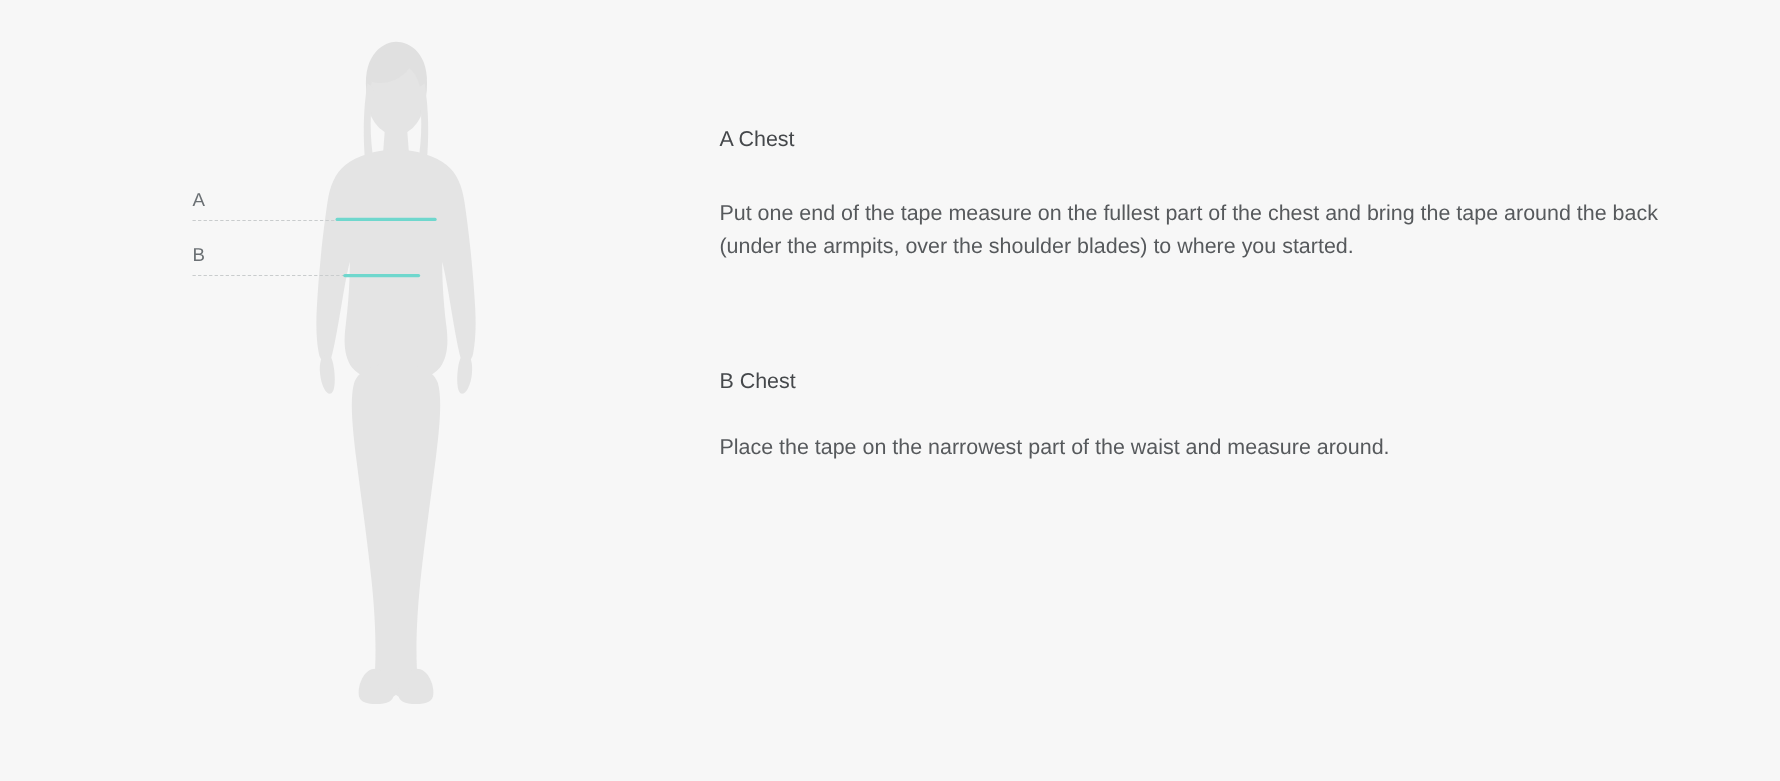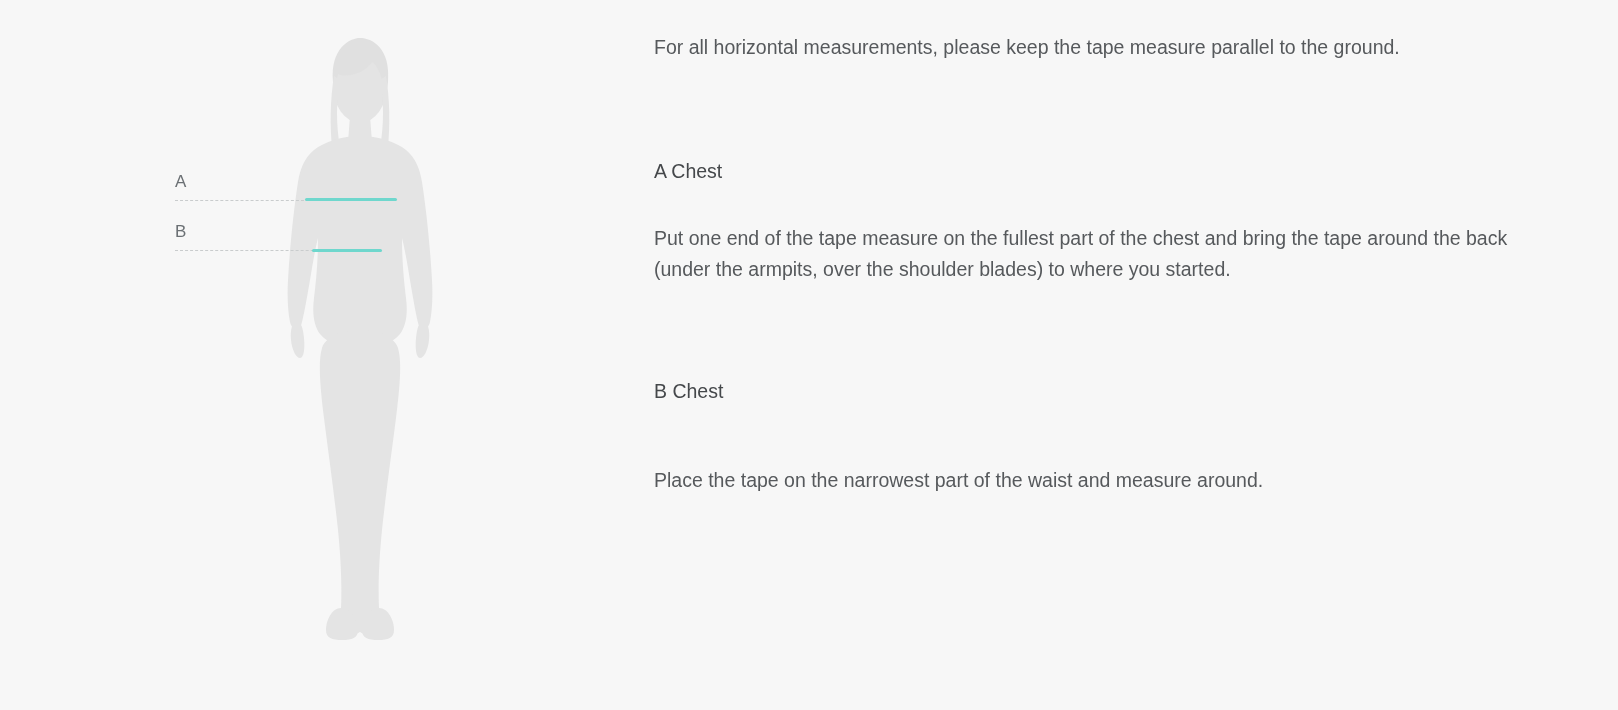--- a/index.html
+++ b/index.html
@@ -85,21 +85,21 @@
   .intro { margin-top: 14px; }
   .heading {
     font-size: 19.5px;
     font-weight: 400;
     color: #45484b;
     margin: 0;
   }
   .block-chest { margin-top: 98px; }
   .block-chest .para { margin-top: 40px; }
   .block-waist { margin-top: 96px; }
-  .block-waist .para { margin-top: 62px; }
+  .block-waist .para { margin-top: 33px; }
 </style>
 </head>
 <body>
 
 <div class="wrap">
 
   <div class="diagram-panel">
     <div class="figure-holder">
 
       <svg class="figure-svg" viewBox="0 0 200 610" aria-hidden="true">
@@ -167,21 +167,20 @@
       <span class="tape-a"></span>
 
       <span class="label-b">B</span>
       <span class="lead-b"></span>
       <span class="tape-b"></span>
     </div>
   </div>
 
   <div class="text-panel">
 
-    <p class="para intro">For all horizontal measurements, please keep the tape measure parallel to the ground.</p>
 
     <div class="block-chest">
       <h3 class="heading">A Chest</h3>
       <p class="para">Put one end of the tape measure on the fullest part of the chest and bring the tape around the back (under the armpits, over the shoulder blades) to where you started.</p>
     </div>
 
     <div class="block-waist">
       <h3 class="heading">B Chest</h3>
       <p class="para">Place the tape on the narrowest part of the waist and measure around.</p>
     </div>

